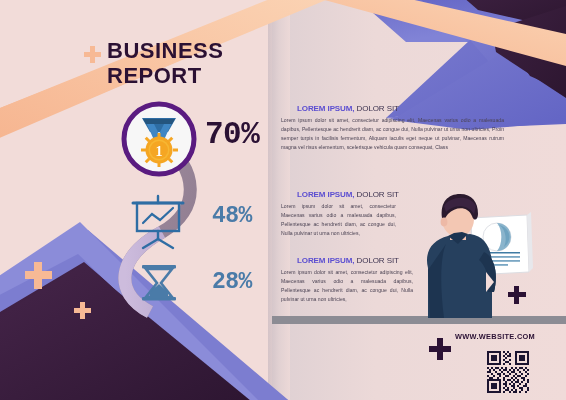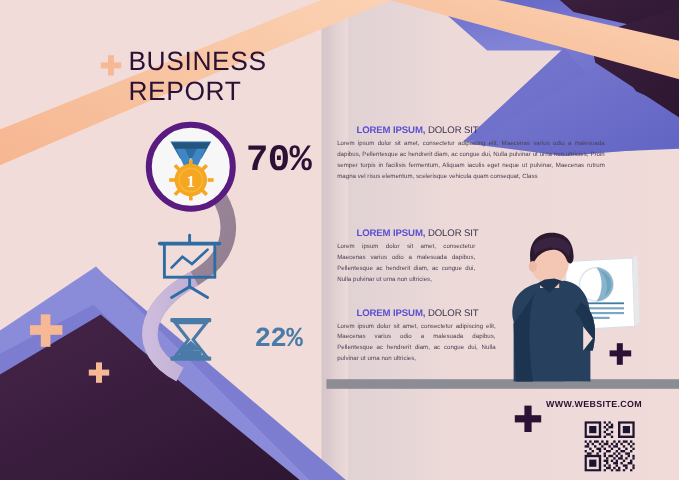--- a/index.html
+++ b/index.html
@@ -26,21 +26,21 @@
     position:absolute; left:0px; top:8px;
     width:17px; height:17px;
   }
   #plus-title:before, #plus-title:after {
     content:""; position:absolute; background:#f7b995;
   }
   #plus-title:before { left:6px; top:0; width:5px; height:17px; }
   #plus-title:after { left:0; top:6px; width:17px; height:5px; }
   #poster-title {
     position:absolute; left:23px; top:0px;
-    font-size:22px; font-weight:normal;
+    font-size:22px; font-weight:bold;
     letter-spacing:0.5px;
     line-height:1.14;
     color:#2b1134;
     white-space:pre-line;
   }
 
   
   .pct {
     position:absolute;
     font-weight:bold;
@@ -282,21 +282,22 @@
     </g>
   </svg>
 
   <div id="title-block">
     <span id="plus-title"></span>
     <div id="poster-title">BUSINESS
 REPORT</div>
   </div>
 
   <div class="pct" id="pct-1">70%</div>
-  <div class="pct" id="pct-3">22%</div>
+  <div class="pct" id="pct-2">48%</div>
+  <div class="pct" id="pct-3">28%</div>
 
   <div class="txtblock" id="block-1">
     <div class="blk-head">
       <span class="b">LOREM IPSUM,</span><span class="n"> DOLOR SIT</span>
     </div>
     <div class="blk-body">Lorem ipsum dolor sit amet, consectetur adipiscing elit, Maecenas varius odio a malesuada dapibus, Pellentesque ac hendrerit diam, ac congue dui, Nulla pulvinar ut urna non ultricies, Proin semper turpis in facilisis fermentum, Aliquam iaculis eget neque ut pulvinar, Maecenas rutrum magna vel risus elementum, scelerisque vehicula quam consequat, Class</div>
   </div>
 
   <div class="txtblock" id="block-2">
     <div class="blk-head">

